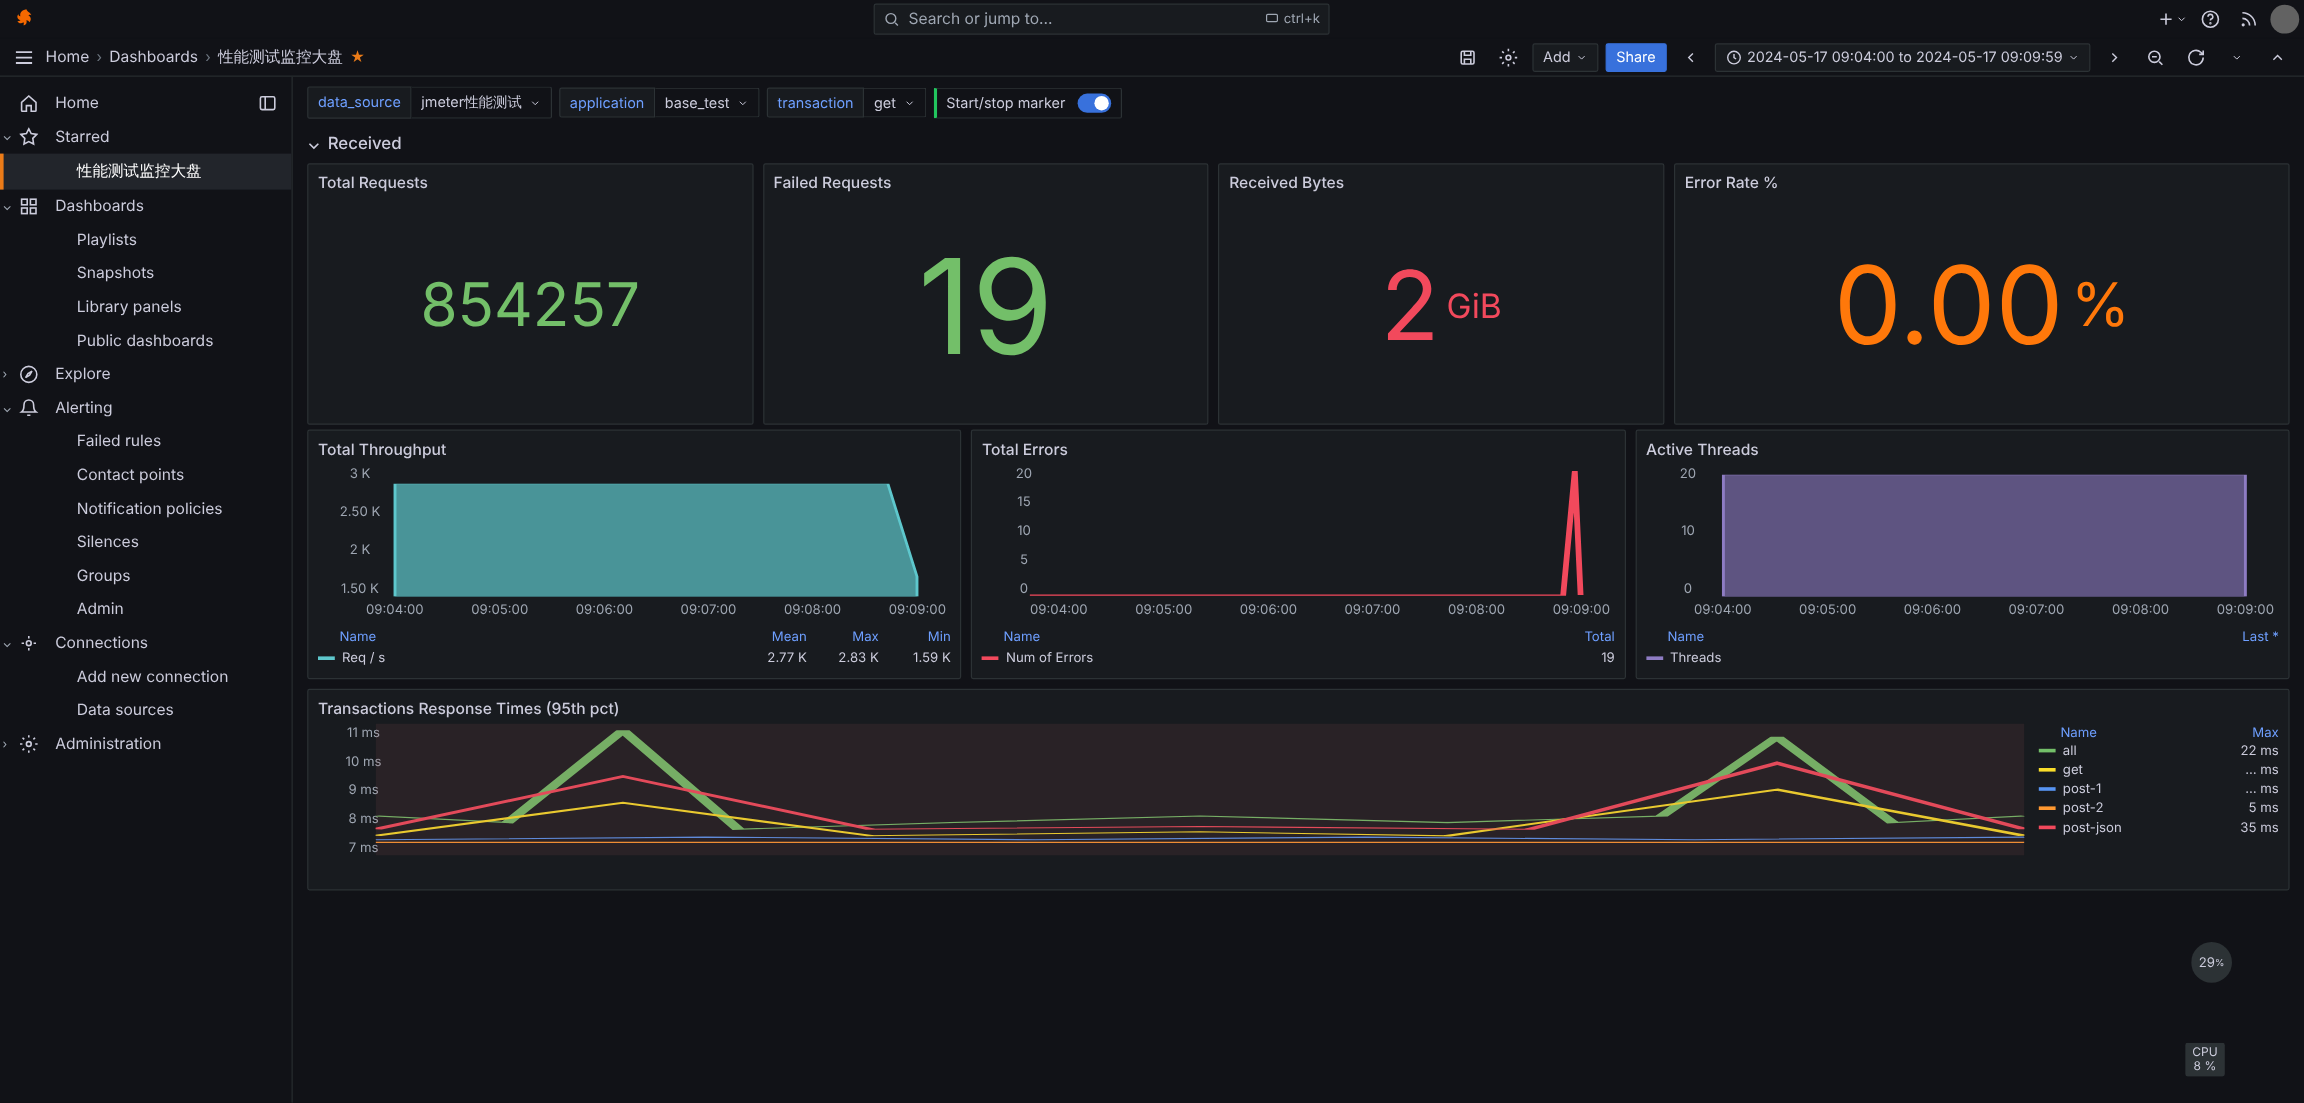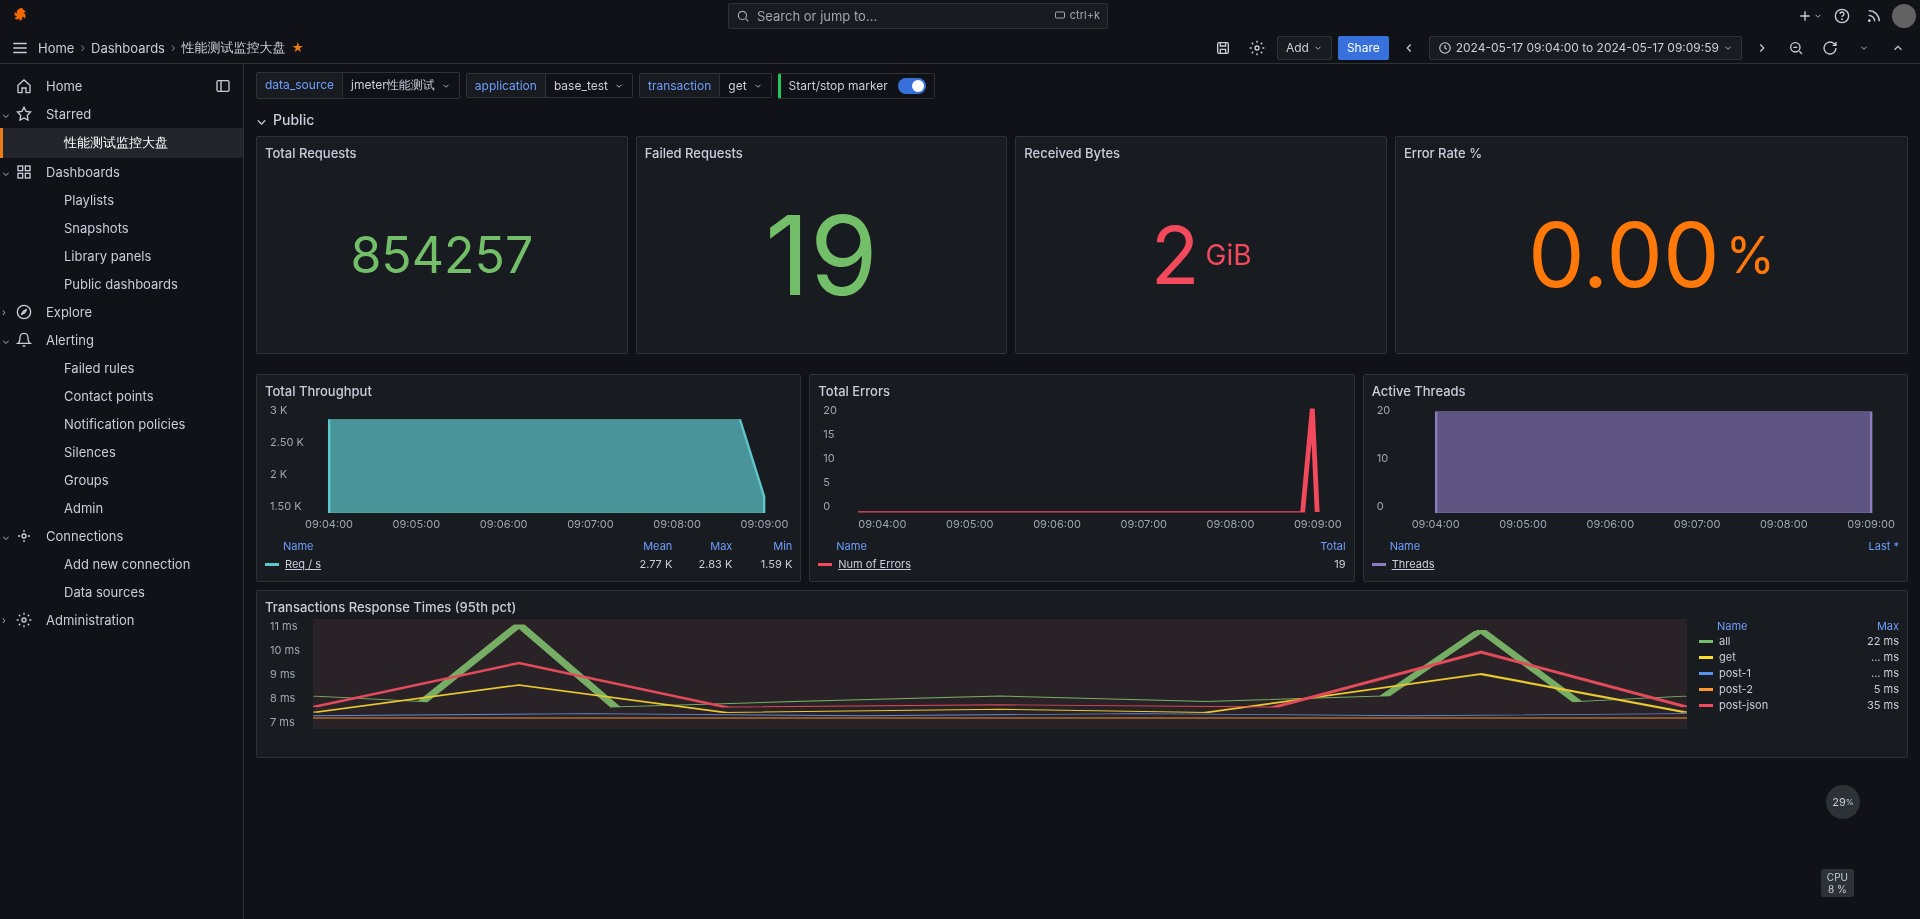--- a/index.html
+++ b/index.html
@@ -45,28 +45,28 @@
 .panel-title { font-size:13px; font-weight:500; margin-bottom:4px; }
 .stat-big { display:flex; align-items:center; justify-content:center; height:180px; }
 .stat-val { font-size:60px; font-weight:400; line-height:1; }
 .stat-val.huge { font-size:110px; }
 .stat-unit { font-size:28px; margin-left:6px; }
 .green { color:#73bf69; }
 .orange { color:#ff780a; }
 .red { color:#f2495c; }
 .chart-area { position:relative; height:130px; }
 .chart-canvas { position:absolute; left:40px; right:4px; top:0; bottom:20px; }
-.y-axis { position:absolute; left:5px; top:0; bottom:20px; width:38px; display:flex; flex-direction:column; justify-content:space-between; text-align:left; font-size:11px; color:#9fa7b3; }
+.y-axis { position:absolute; left:16px; top:0; bottom:20px; width:38px; display:flex; flex-direction:column; justify-content:space-between; text-align:center; font-size:11px; color:#9fa7b3; }
 .x-axis { position:absolute; left:40px; right:4px; bottom:0; height:16px; display:flex; justify-content:space-between; font-size:11px; color:#9fa7b3; }
 .legend-table { margin-top:4px; font-size:11px; }
 .legend-head { display:flex; color:#6e9fff; padding:2px 0; }
 .legend-row { display:flex; align-items:center; padding:2px 0; }
 .legend-swatch { width:14px; height:3px; margin-right:6px; }
 .lcol-name { flex:1; padding-left:18px; }
-.lcol-name2 { flex:1;text-decoration:underline; }
+.lcol-name2 { flex:1; }
 .lcol { width:60px; text-align:right; }
 .resp-panel { margin-top:8px; }
 .resp-layout { display:flex; gap:8px; }
 .resp-chart { flex:1; position:relative; height:130px; }
 .resp-legend { width:200px; font-size:11px; }
 .resp-legend-head { display:flex; color:#6e9fff; }
 .resp-legend-row { display:flex; align-items:center; padding:1px 0; }
 .floating-badge { position:fixed; right:60px; bottom:100px; width:34px; height:34px; border-radius:50%; background:#2c3235; display:flex; align-items:center; justify-content:center; font-size:11px; color:#ccccdc; }
 .cpu-badge { position:fixed; right:66px; bottom:22px; background:#2c3235; padding:2px 6px; font-size:10px; border-radius:2px; text-align:center; }
 svg.area { width:100%; height:100%; }
@@ -319,21 +319,21 @@
       <div class="var-pair">
           <div class="var-val" style="border-radius:2px;border-left:3px solid #22c55e;gap:10px;">
             <span>Start/stop marker</span>
             <span class="toggle"></span>
           </div>
         </div>
     </div>
 
     <div class="row-header">
         <span>⌄</span>
-        <span>Public</span>
+        <span>Received</span>
       </div>
 
     <div class="panel-row">
       <div class="panel">
         <div class="panel-title">Total Requests</div>
         <div class="stat-big">
             <span class="stat-val green" style="font-size:50px;">854257</span>
           </div>
       </div>
       <div class="panel">
@@ -351,21 +351,21 @@
       </div>
       <div class="panel" style="flex:1.4;">
         <div class="panel-title">Error Rate %</div>
         <div class="stat-big">
             <span class="stat-val orange" style="font-size:90px;">0.00</span>
             <span class="stat-unit orange" style="font-size:50px;">%</span>
           </div>
       </div>
     </div>
 
-    <div class="panel-row" style="margin-top:20px;">
+    <div class="panel-row" style="margin-top:4px;">
       <div class="panel">
         <div class="panel-title">Total Throughput</div>
         <div class="chart-area">
           <div class="y-axis">
             <span>3 K</span>
               <span>2.50 K</span>
               <span>2 K</span>
               <span>1.50 K</span>
           </div>
           <div class="chart-canvas"><svg class="area" viewBox="0 0 100 100" preserveAspectRatio="none">

